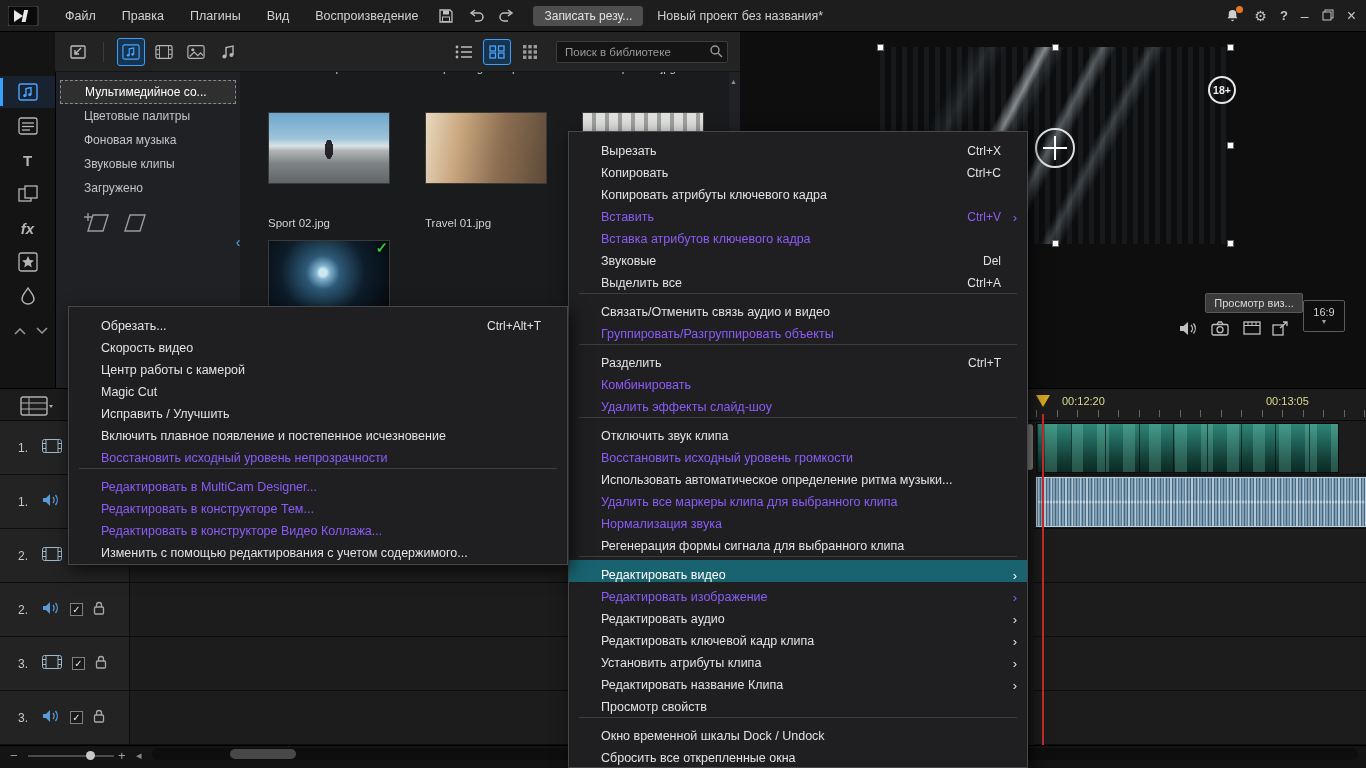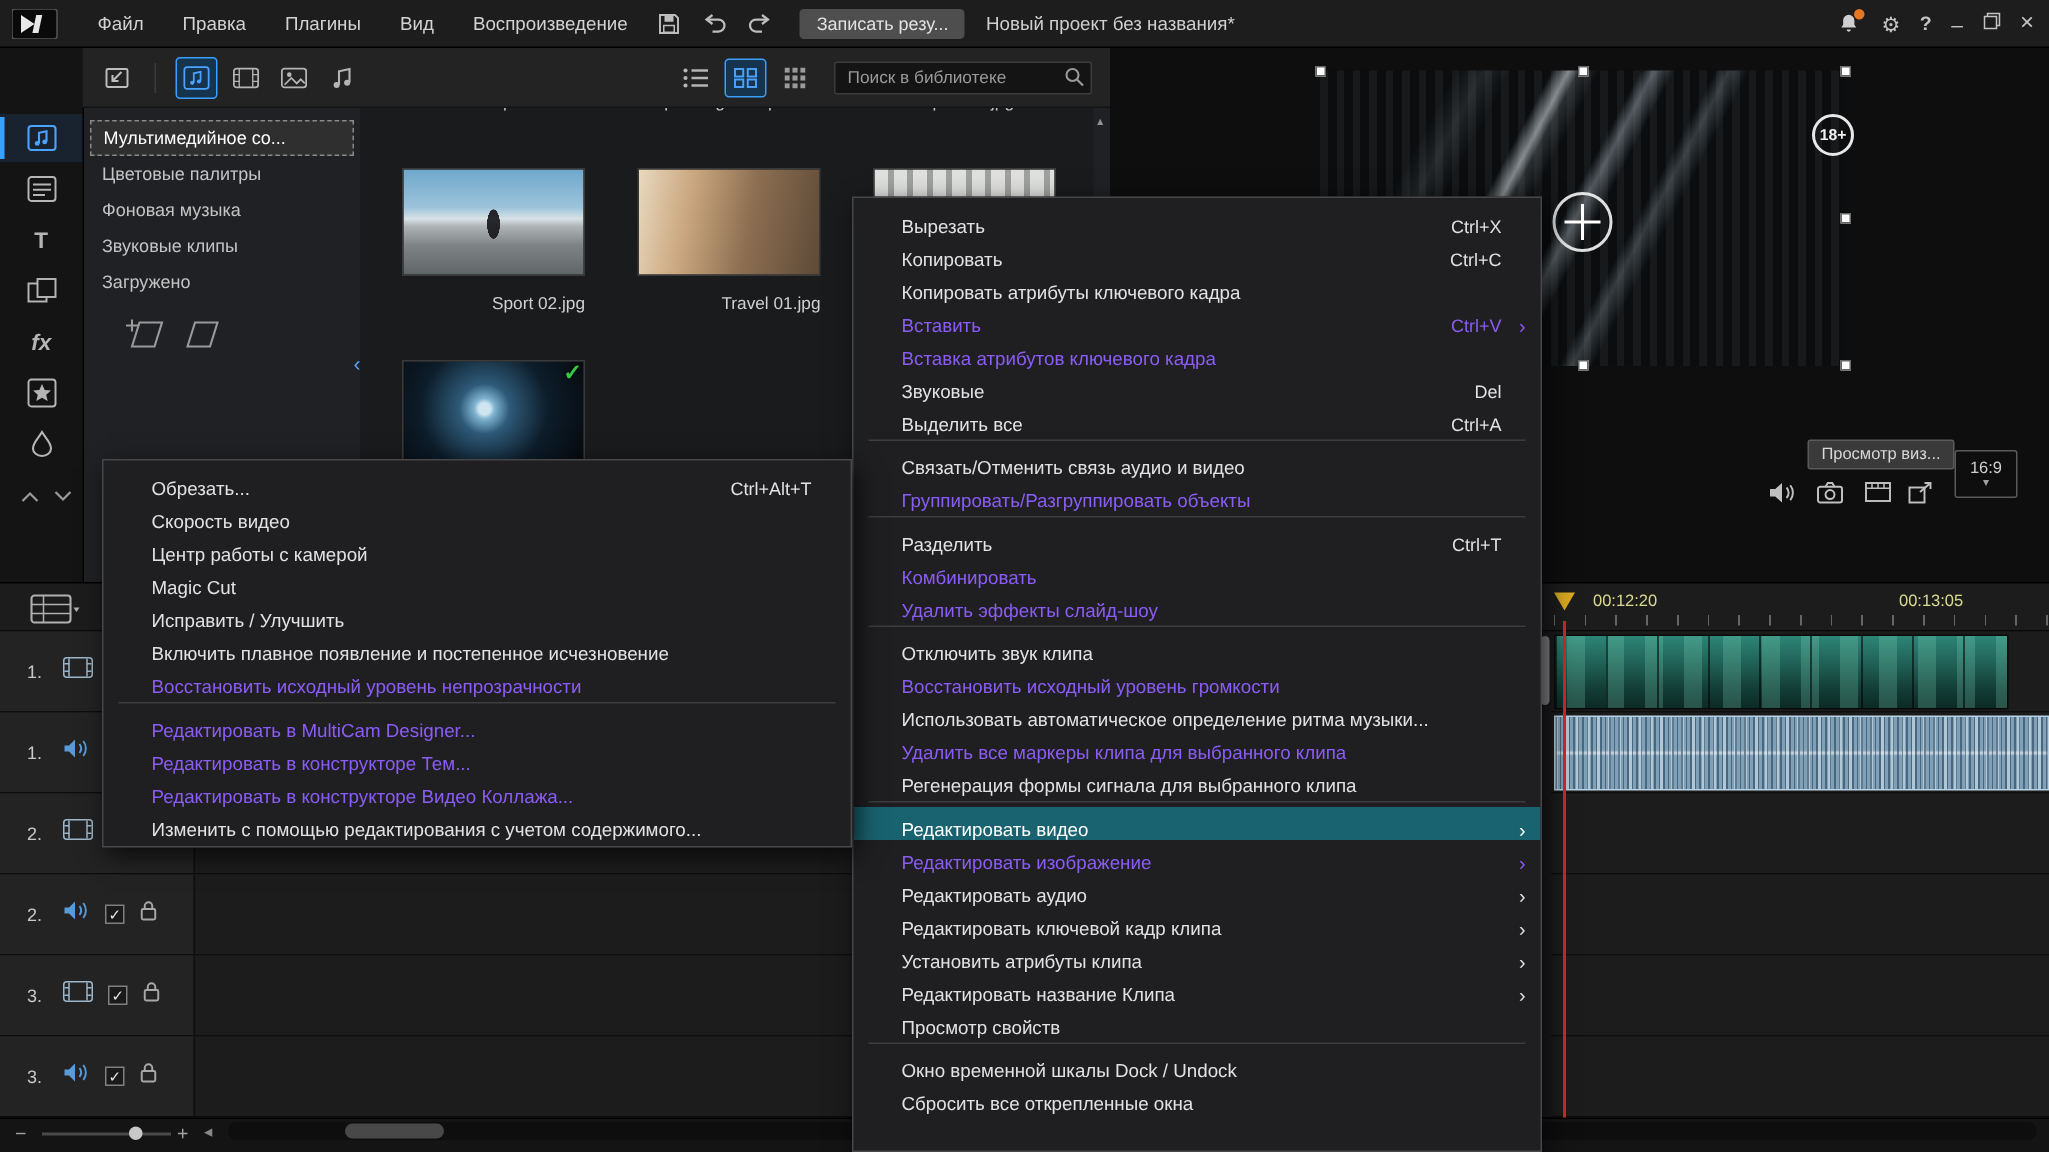--- a/index.html
+++ b/index.html
@@ -39,34 +39,34 @@
   .room-icon.selected{border:1px solid #3aa0ff;background:#16344d;}
   .view-icon{width:26px;height:24px;display:flex;align-items:center;justify-content:center;margin:0 3px;border-radius:3px;}
   .view-icon.selected{border:1px solid #3aa0ff;background:#16344d;}
   .search-box{position:relative;width:172px;height:22px;margin:0 12px 0 10px;}
   .search-box input{width:100%;height:100%;box-sizing:border-box;background:#141414;border:1px solid #3c3c3c;
                     border-radius:2px;color:#cfcfcf;font-size:11.5px;padding:0 22px 0 8px;outline:none;font-family:inherit;}
   .search-box input::placeholder{color:#9a9a9a;}
   .search-glyph{position:absolute;right:5px;top:3px;}
 
   .lib-cats{left:60px;top:80px;width:176px;z-index:2;}
-  .cat-item{height:24px;display:flex;align-items:center;padding:0 8px;font-size:12px;color:#c4c4c4;box-sizing:border-box;}
+  .cat-item{height:24px;display:flex;align-items:center;padding:0 24px;font-size:12px;color:#c4c4c4;box-sizing:border-box;}
   .cat-item.selected{background:#2f2f2f;border:1px dashed #8a8a8a;color:#fff;}
 
   .colorboards{left:80px;top:210px;display:flex;gap:8px;z-index:2;}
   .collapse-tab{left:232px;top:222px;width:12px;height:40px;display:flex;align-items:center;justify-content:center;
                 color:#58a6ff;font-size:14px;z-index:3;}
 
   .lib-scroll{left:729px;top:76px;width:9px;height:312px;z-index:4;}
   .lib-scroll-up{position:absolute;left:0;top:2px;width:9px;text-align:center;font-size:7px;color:#909090;}
   .lib-scroll-thumb{position:absolute;left:1px;top:119px;width:7px;height:70px;background:#4e4e4e;border-radius:3px;}
 
   .partial-label{position:absolute;top:62px;width:120px;text-align:center;font-size:11.5px;color:#c8c8c8;z-index:1;}
   .thumb{position:absolute;width:122px;height:72px;border:1px solid #3a3a3a;box-sizing:border-box;}
-  .thumb-label{position:absolute;width:122px;text-align:right;font-size:11.5px;color:#d0d0d0;}
+  .thumb-label{position:absolute;width:122px;text-align:left;font-size:11.5px;color:#d0d0d0;margin-top:20px;}
   .thumb .chk{position:absolute;right:1px;top:-2px;font-size:15px;font-weight:bold;color:#35c840;text-shadow:0 0 2px #000;}
   .t-sport{background:
       radial-gradient(ellipse 7px 16px at 50% 52%, rgba(20,20,25,.9) 60%, rgba(20,20,25,0) 62%),
       linear-gradient(180deg,#6fa8cc 0%,#9cc3da 36%,#d9e2e6 47%,#b0b4b6 54%,#7e8486 72%,#5f6668 100%);}
   .t-travel{background:linear-gradient(100deg,#e8d9bf 0%,#caa77f 28%,#8d6f52 60%,#5d4a38 100%);}
   .t-blinds{background:repeating-linear-gradient(90deg,#e0e0de 0 9px,#9fa0a0 9px 13px);}
   .t-night{background:radial-gradient(circle at 45% 45%,#cfe6f0 0 5%,#7fb3d0 9%,#2e5a78 22%,#0d1d2a 55%,#06090c 100%);}
 
   
   .preview-panel{left:740px;top:32px;width:626px;height:356px;background:#0e0e0e;}
@@ -749,20 +749,26 @@
         <span class="mi-right">
           <span class="mi-chev"></span>
         </span>
       </div>
       <div class="menu-item disabled">
         <span class="mi-label">Удалить все маркеры клипа для выбранного клипа</span>
         <span class="mi-right">
           <span class="mi-chev"></span>
         </span>
       </div>
+      <div class="menu-item disabled">
+        <span class="mi-label">Нормализация звука</span>
+        <span class="mi-right">
+          <span class="mi-chev"></span>
+        </span>
+      </div>
       <div class="menu-item">
         <span class="mi-label">Регенерация формы сигнала для выбранного клипа</span>
         <span class="mi-right">
           <span class="mi-chev"></span>
         </span>
       </div>
       <div class="menu-sep"></div>
       <div class="menu-item highlight">
         <span class="mi-label">Редактировать видео</span>
         <span class="mi-right">

